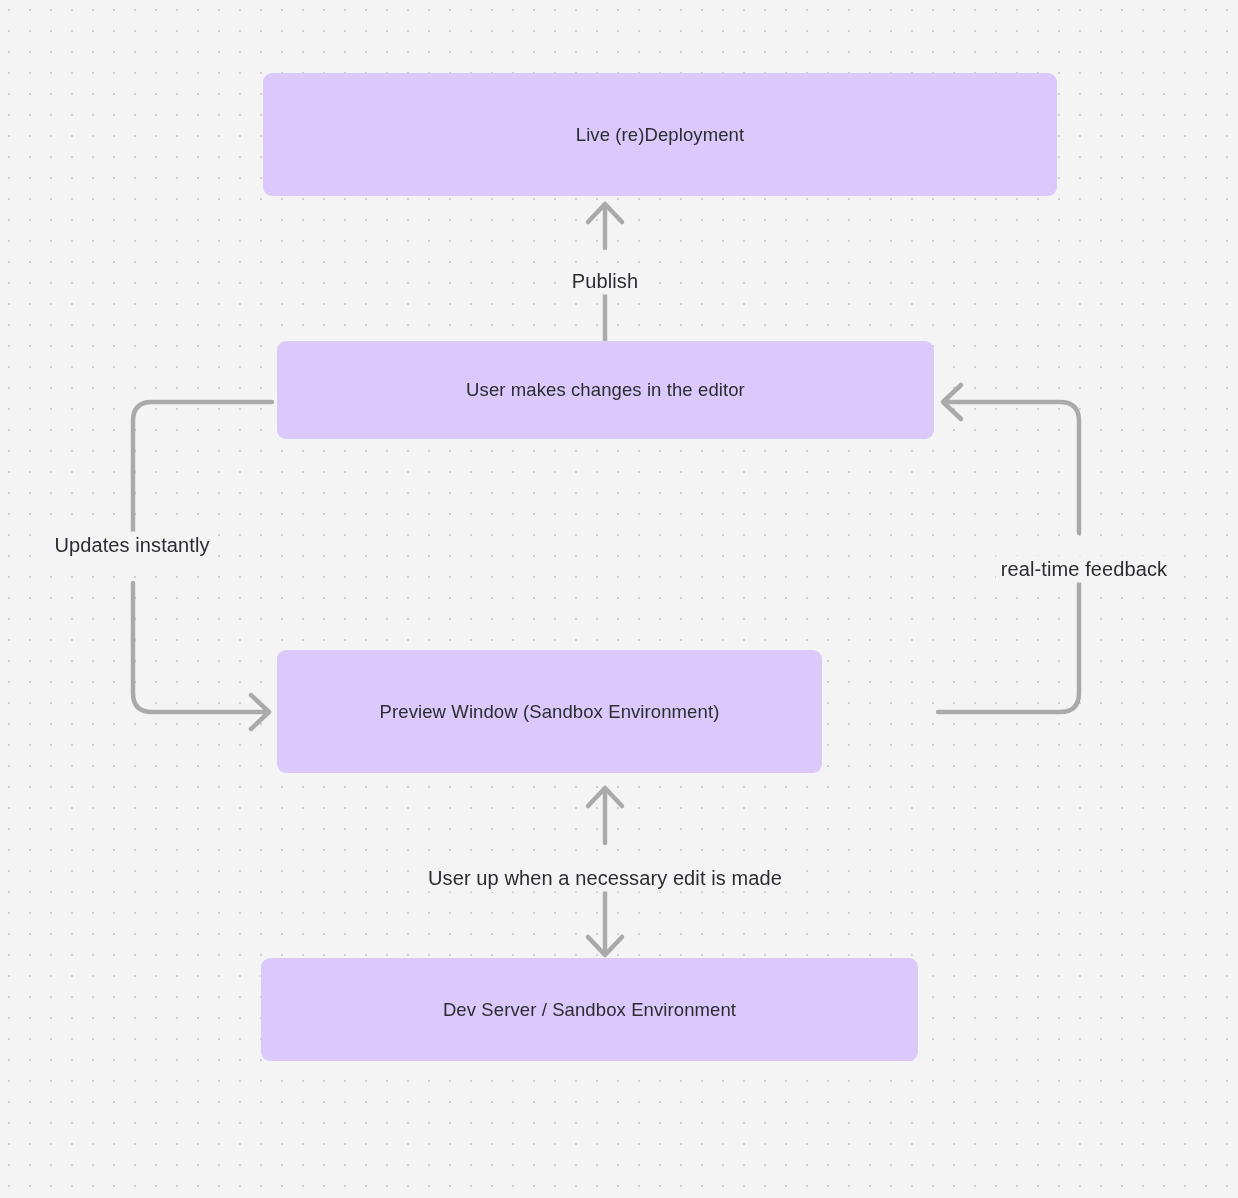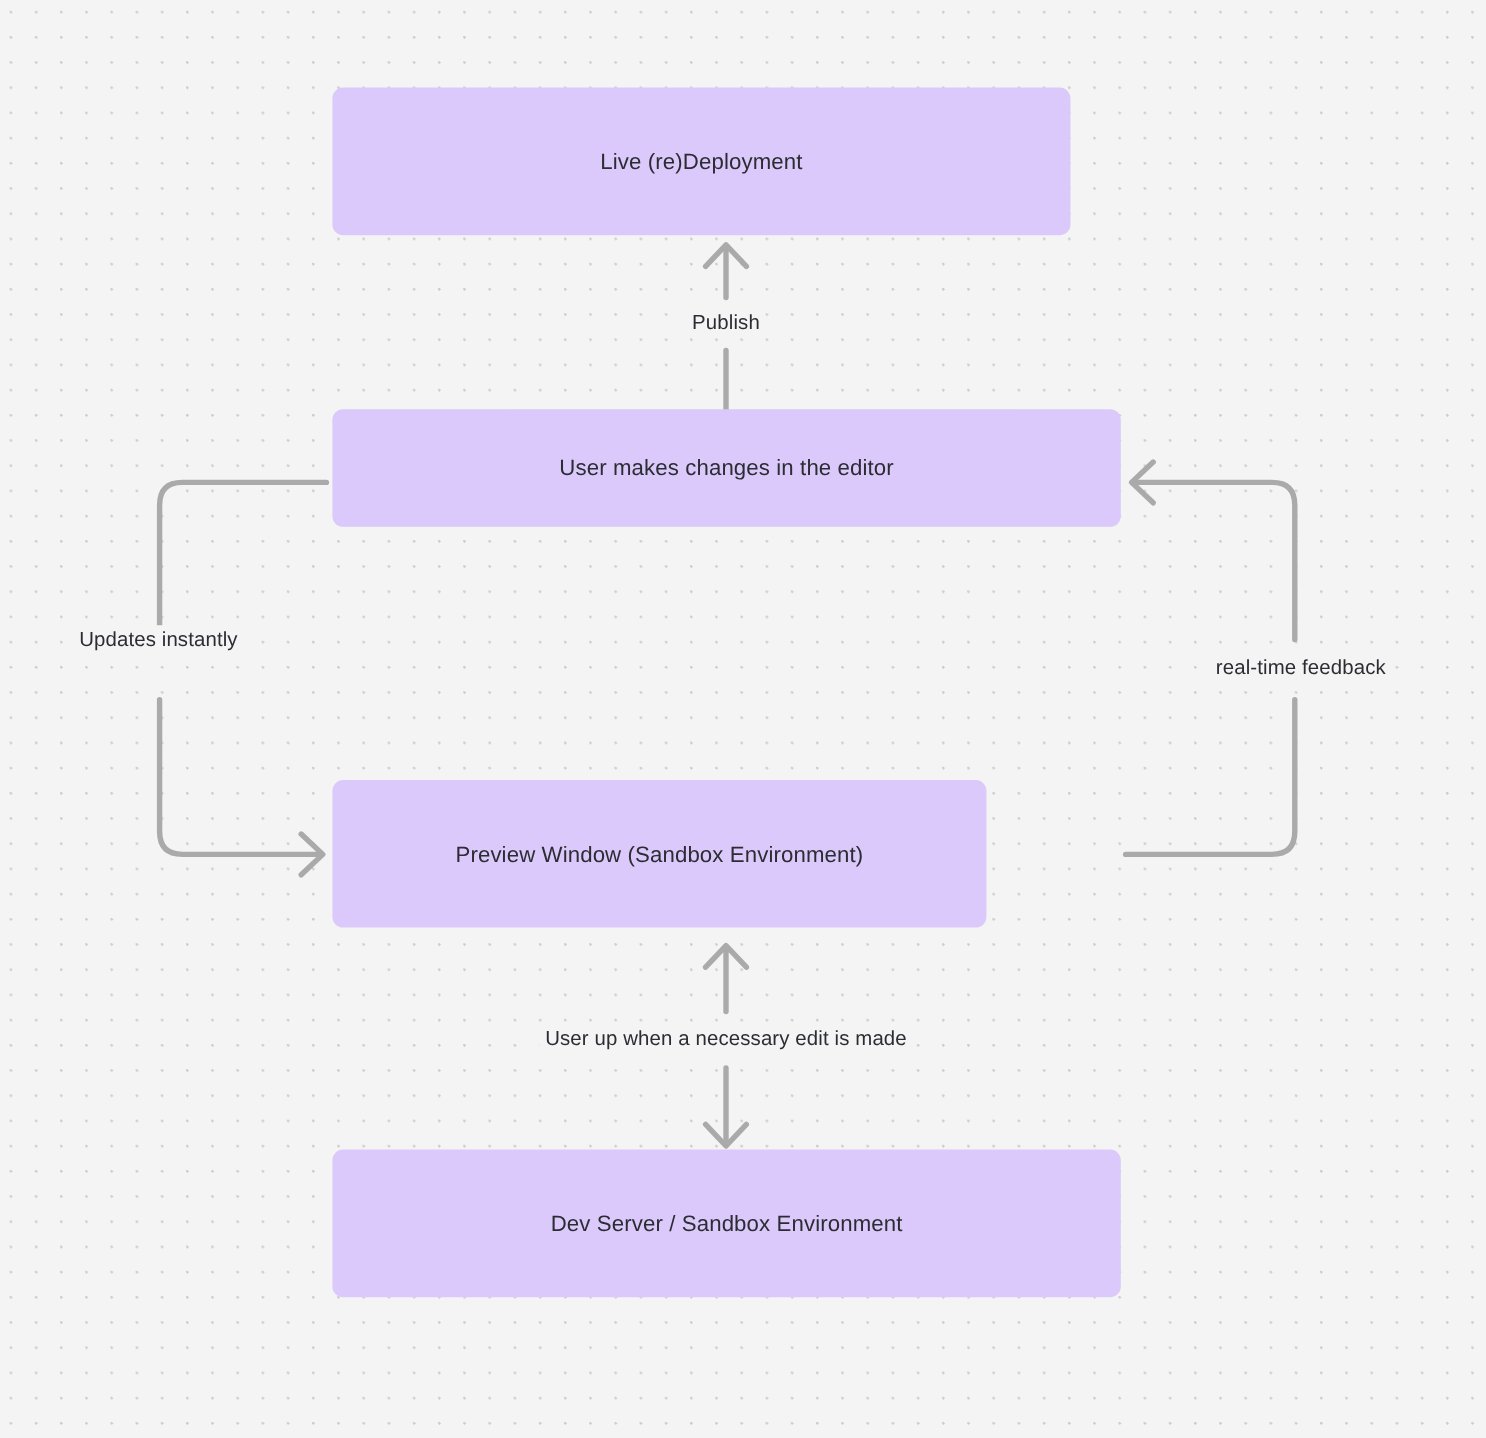--- a/index.html
+++ b/index.html
@@ -41,27 +41,28 @@
   .node-label {
     font-size: 18.5px;
     color: #2c2c33;
     letter-spacing: 0.1px;
     line-height: 1.25;
     text-align: center;
     white-space: nowrap;
   }
   .edge-label {
     position: absolute;
-    font-size: 17px;
+    font-size: 20px;
     color: #2c2c33;
     letter-spacing: 0.1px;
     white-space: nowrap;
     background: #f4f4f4;
     padding: 2px 5px;
     transform: translate(-50%, -50%);
+    margin-top: 12px;
   }
 </style>
 </head>
 <body>
 
 <div id="canvas">
 
   <svg id="edges" width="1238" height="1198" viewBox="0 0 1238 1198" fill="none">
 
     <g>
@@ -83,33 +84,33 @@
     </g>
 
     <g>
       <path d="M 605 843 L 605 789" stroke="#aaaaaa" stroke-width="4.5" stroke-linecap="round"></path>
       <path d="M 588 806 L 605 788 L 622 806" stroke="#aaaaaa" stroke-width="4.5" stroke-linecap="round" stroke-linejoin="round" fill="none"></path>
       <path d="M 605 890 L 605 954" stroke="#aaaaaa" stroke-width="4.5" stroke-linecap="round"></path>
       <path d="M 588 937 L 605 955 L 622 937" stroke="#aaaaaa" stroke-width="4.5" stroke-linecap="round" stroke-linejoin="round" fill="none"></path>
     </g>
   </svg>
 
-  <div class="node" style="left:277px; top:73px; width:615px; height:123px;">
+  <div class="node" style="left:263px; top:73px; width:794px; height:123px;">
     <span class="node-label">Live (re)Deployment</span>
   </div>
 
   <div class="node" style="left:277px; top:341px; width:657px; height:98px;">
     <span class="node-label">User makes changes in the editor</span>
   </div>
 
   <div class="node" style="left:277px; top:650px; width:545px; height:123px;">
     <span class="node-label">Preview Window (Sandbox Environment)</span>
   </div>
 
-  <div class="node" style="left:277px; top:958px; width:657px; height:123px;">
+  <div class="node" style="left:261px; top:958px; width:657px; height:103px;">
     <span class="node-label">Dev Server / Sandbox Environment</span>
   </div>
 
   <div class="edge-label" style="left:605px; top:269px;">Publish</div>
 
   <div class="edge-label" style="left:132px; top:533px;">Updates instantly</div>
 
   <div class="edge-label" style="left:1084px; top:557px;">real-time feedback</div>
 
   <div class="edge-label" style="left:605px; top:866px;">User up when a necessary edit is made</div>

